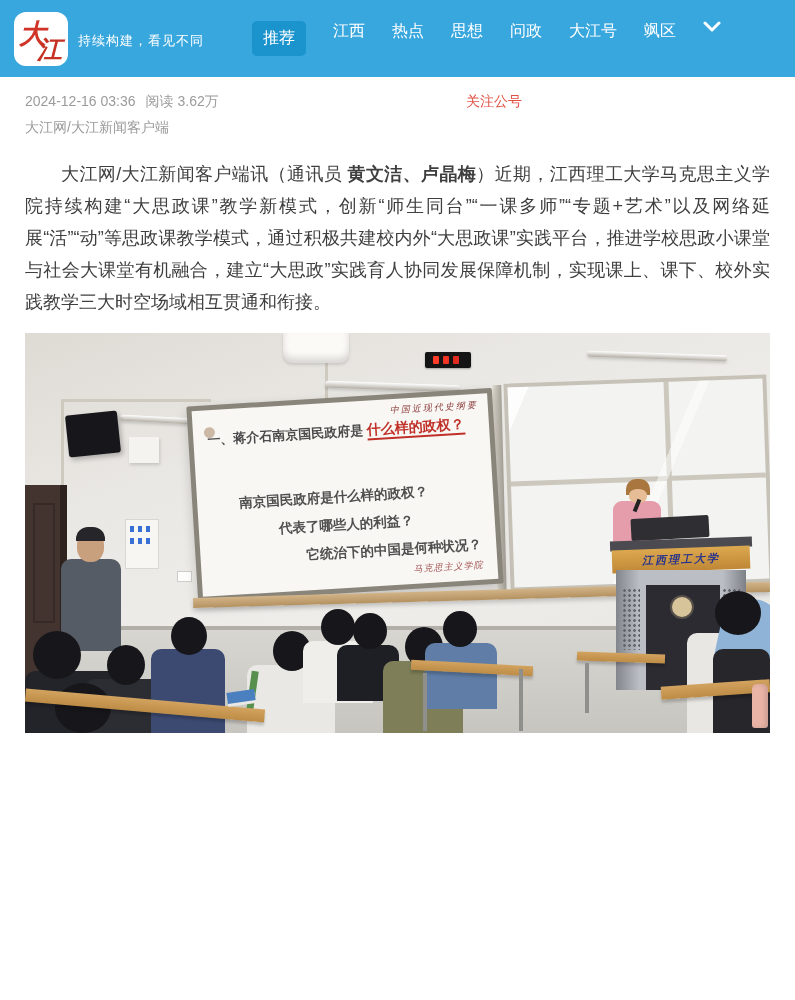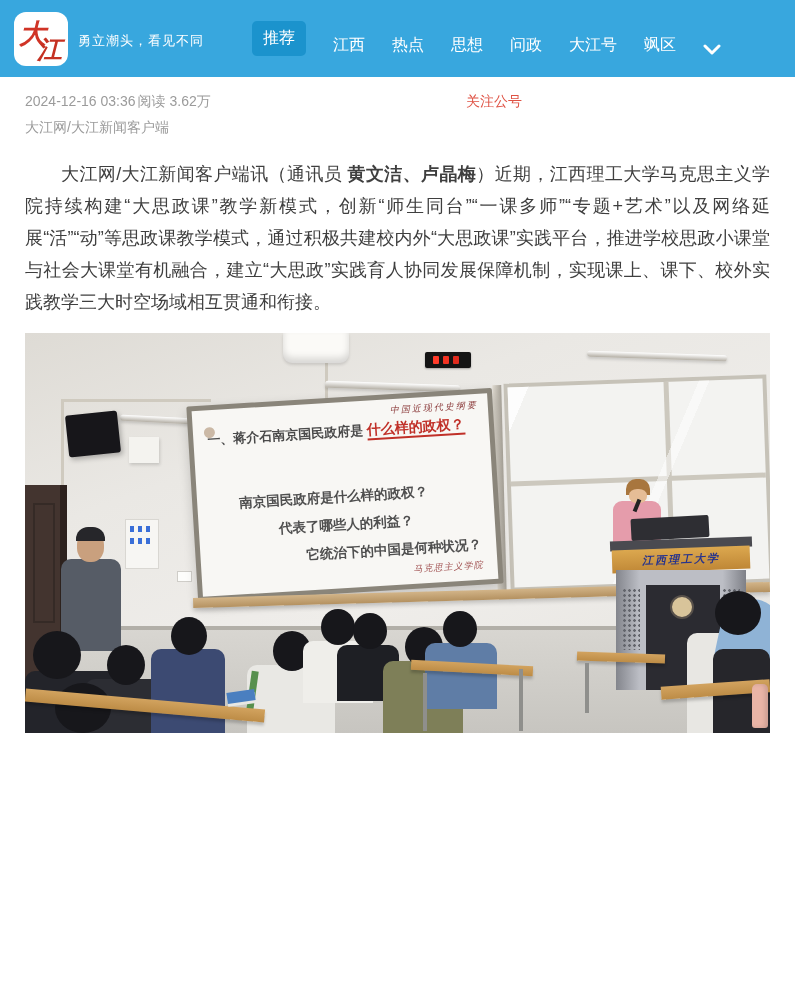--- a/index.html
+++ b/index.html
@@ -7,30 +7,30 @@
   body { width:795px; height:1000px; overflow:hidden; margin:0 auto; }
 
   
   .header { height:77px; background:#38a7de; display:flex; align-items:center; padding:0 14px; }
   .logo { width:54px; height:54px; background:#fff; border-radius:12px; position:relative; flex:0 0 auto; cursor:pointer; }
   .logo .c1 { position:absolute; left:5px; top:4px; font-size:27px; font-weight:bold; color:#d03426; font-style:italic; }
   .logo .c2 { position:absolute; left:23px; top:21px; font-size:25px; font-weight:bold; color:#c53122; font-style:italic; }
   .brand { margin-left:10px; color:#fff; }
   .brand .name { font-size:22px; font-weight:bold; letter-spacing:1px; }
   .brand .slogan { font-size:13px; margin-top:5px; letter-spacing:1px; }
-  .nav { margin-left:48px; display:flex; align-items:flex-end; gap:27px; color:#fff; font-size:16px; }
+  .nav { margin-left:48px; display:flex; align-items:flex-start; gap:27px; color:#fff; font-size:16px; }
   .nav-item { cursor:pointer; white-space:nowrap; }
   .nav-item.active { background:#1b93cd; padding:7px 11px; border-radius:5px; }
   .nav-caret { display:flex; align-items:center; cursor:pointer; }
 
   
   .content { width:745px; margin:0 auto; }
   .title { font-size:26px; line-height:1.28; color:#202020; font-weight:bold; margin-top:31px; letter-spacing:.5px; }
   .meta { position:relative; margin-top:16px; font-size:14px; color:#9b9b9b; height:18px; }
-  .meta .rl { margin-left:2px; }
+  .meta .rl { margin-left:10px; }
   .meta .rc { margin-left:4px; }
   .follow { position:absolute; left:441px; top:0; color:#df5244; cursor:pointer; text-decoration:none; }
   .source { font-size:14px; color:#9b9b9b; margin-top:8px; }
 
   
   .banner { position:relative; width:745px; height:196px; margin-top:13px; overflow:hidden; cursor:pointer;
             background:linear-gradient(100deg,#fdeeda 0%,#fbd9b6 22%,#f6b079 48%,#f08c42 75%,#ea7323 100%); }
   .banner:after { content:""; position:absolute; inset:0;
             background:repeating-linear-gradient(90deg, rgba(255,255,255,.06) 0 14px, rgba(220,110,30,.07) 14px 30px); }
   .collar-w { position:absolute; left:-45px; top:-35px; width:170px; height:270px; background:#f6f3ee; transform:rotate(14deg); }
@@ -133,21 +133,21 @@
 </style>
 </head>
 <body>
 
 <div class="header">
   <div class="logo">
     <span class="c1">大</span>
     <span class="c2">江</span>
   </div>
   <div class="brand">
-    <div class="slogan">勇立潮头，看见不同</div>
+    <div class="slogan">持续构建，看见不同</div>
   </div>
   <nav class="nav">
     <span class="nav-item active">推荐</span>
     <span class="nav-item">江西</span>
     <span class="nav-item">热点</span>
     <span class="nav-item">思想</span>
     <span class="nav-item">问政</span>
     <span class="nav-item">大江号</span>
     <span class="nav-item">飒区</span>
     <span class="nav-caret">

